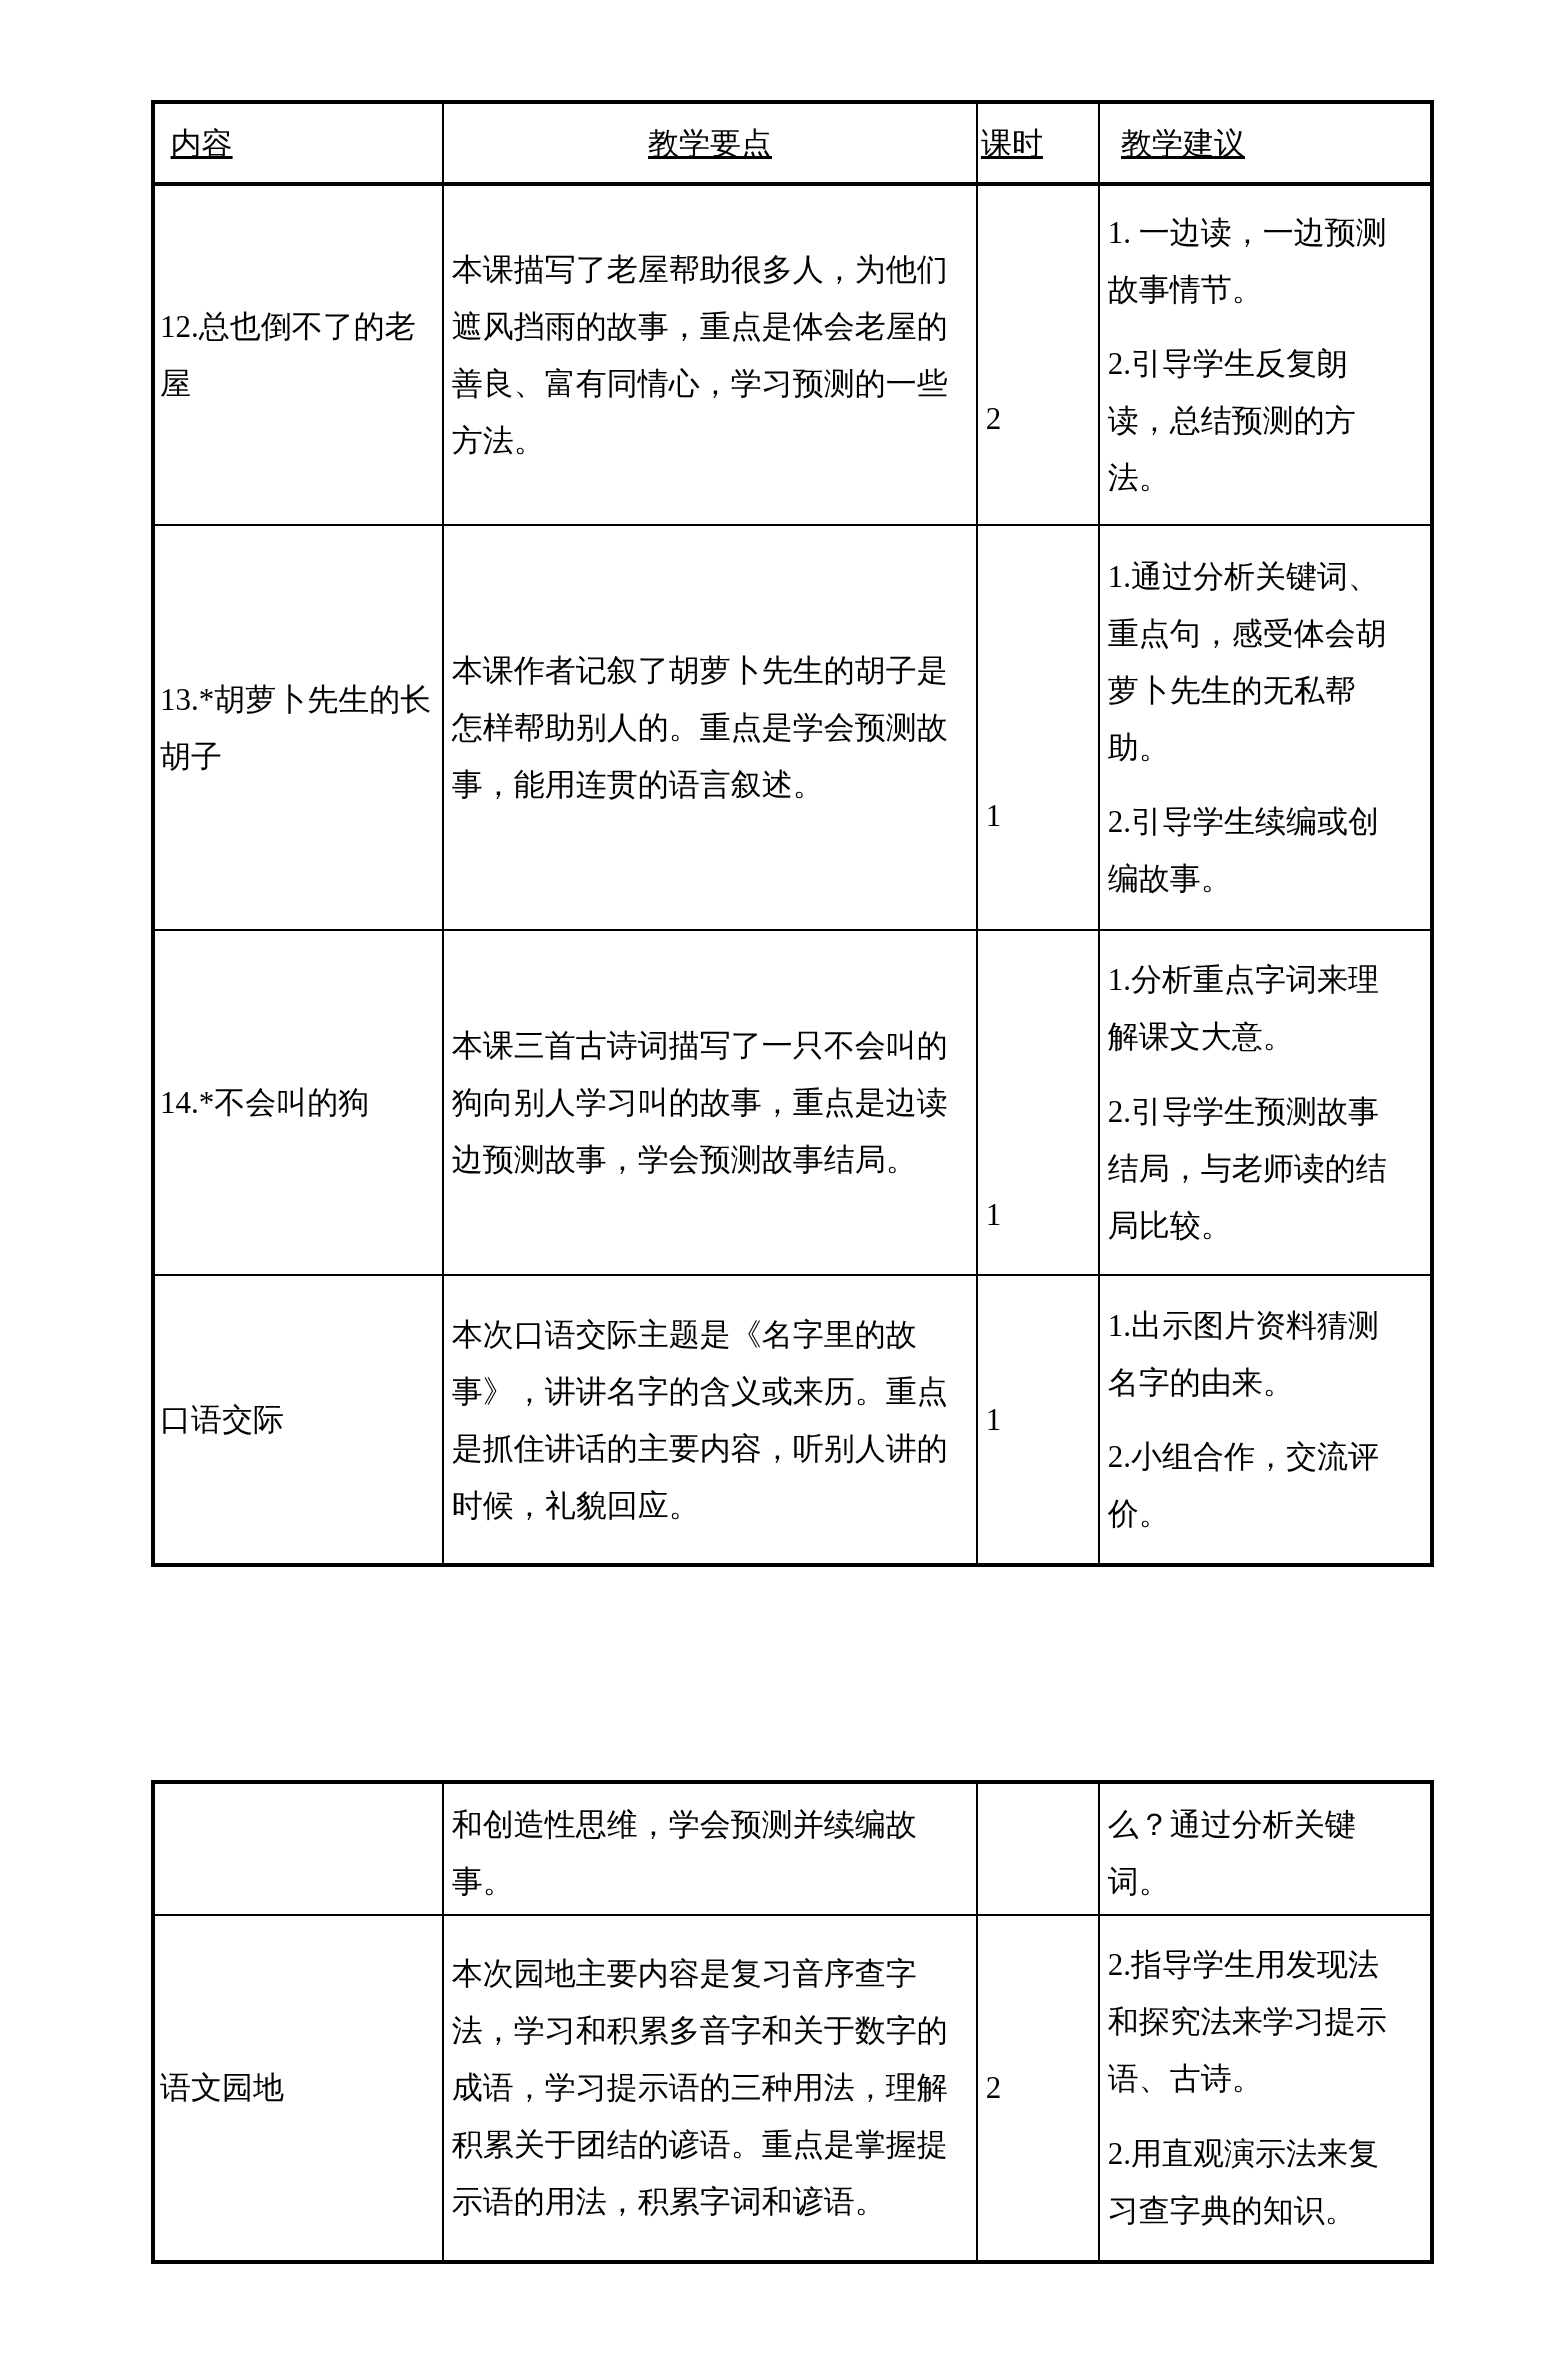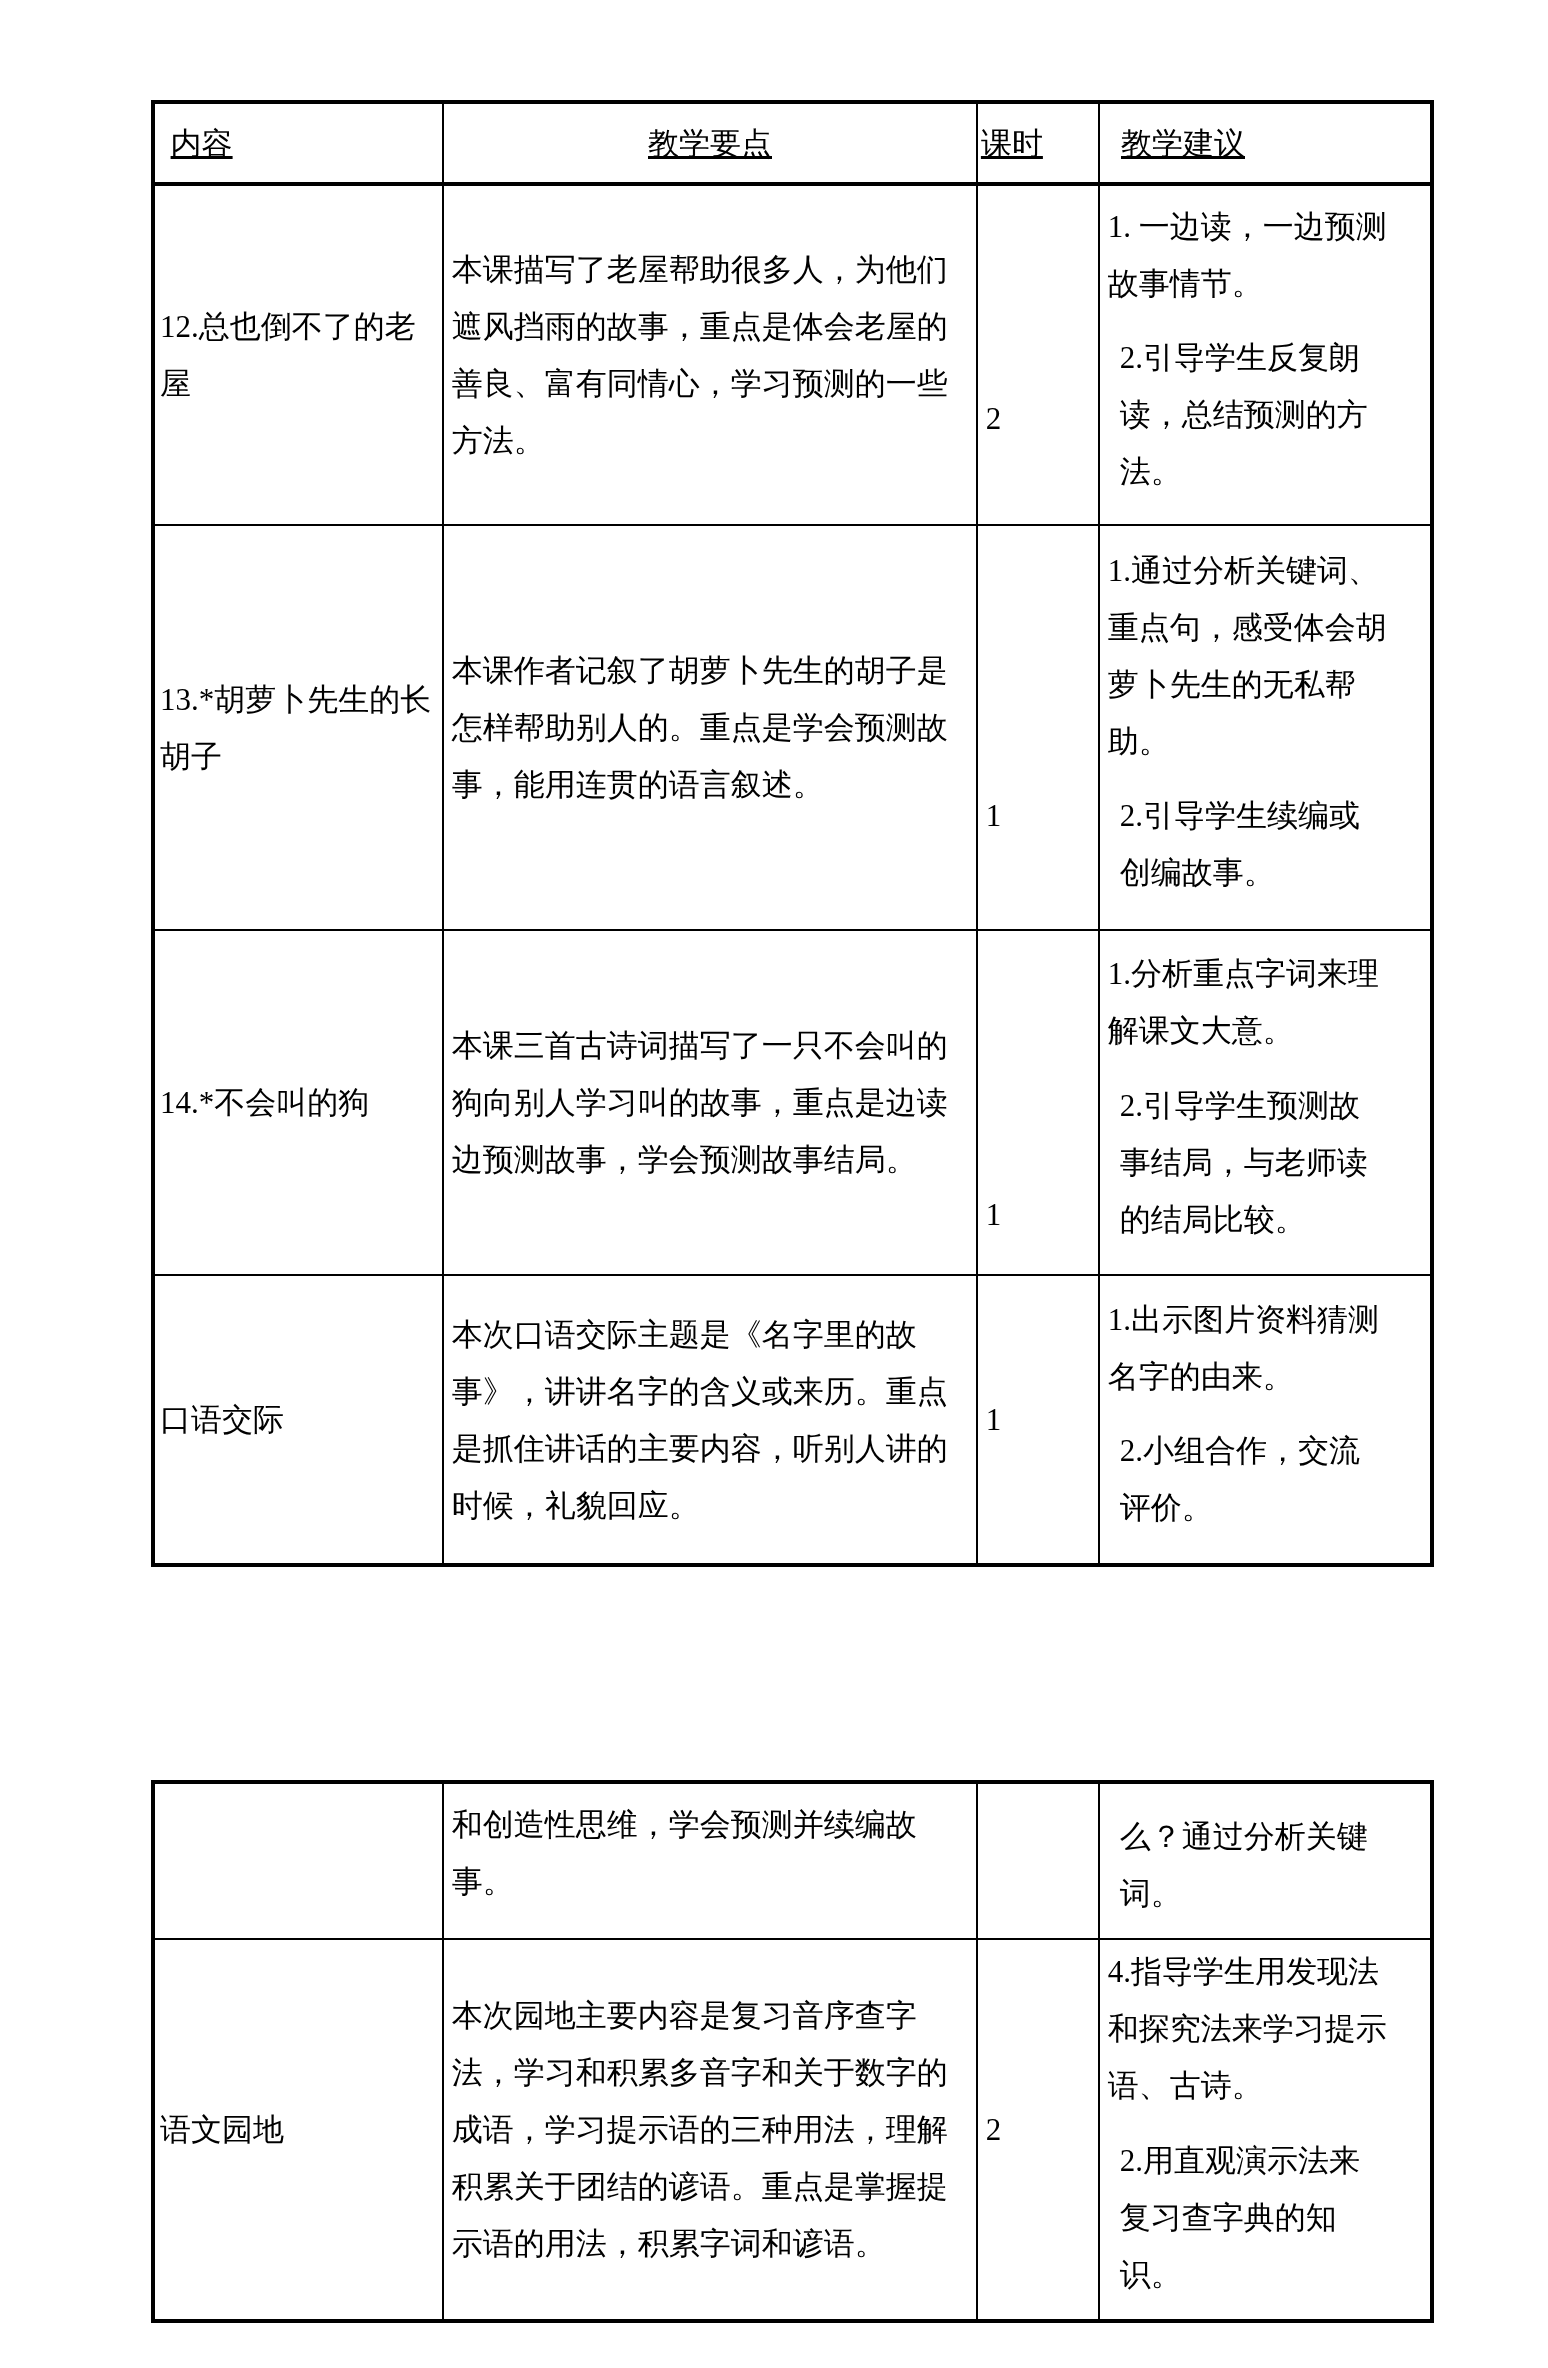--- a/index.html
+++ b/index.html
@@ -42,21 +42,21 @@
   .c-advice{padding:3.9px 32px 3.9px 7.8px;}
   .pt130{padding-top:127px;}
   .pt180{padding-top:176px;}
   .pt230{padding-top:224px;}
   .v-top{vertical-align:top;}
   .c-points.v-top{padding-top:5.9px;}
   .c-advice.v-top{padding-top:7.8px;}
   .c-points.v-top2{vertical-align:top;padding-top:11.7px;}
   .c-advice.v-top2{vertical-align:top;padding-top:11.7px;}
   .para{margin:0 0 17.6px 0;}
-  .para:last-child{margin:12px;}
+  .para:last-child{margin:0;}
 </style>
 </head>
 <body>
 
 <div class="page">
 
   <table class="plan" id="table1">
     <colgroup>
       <col style="width:290px">
       <col style="width:534px">
@@ -123,21 +123,21 @@
       <td class="c-hours"></td>
       <td class="c-advice v-top2">
             <p class="para">么？通过分析关键词。</p>
           </td>
     </tr>
     <tr class="r7">
       <td class="c-content">语文园地</td>
       <td class="c-points">本次园地主要内容是复习音序查字法，学习和积累多音字和关于数字的成语，学习提示语的三种用法，理解积累关于团结的谚语。重点是掌握提示语的用法，积累字词和谚语。</td>
       <td class="c-hours">2</td>
       <td class="c-advice">
-            <p class="para">4.指导学生用发现法和探究法来学习提示语、古诗。</p>
+            <p class="para">2.指导学生用发现法和探究法来学习提示语、古诗。</p>
             <p class="para">2.用直观演示法来复习查字典的知识。</p>
           </td>
     </tr>
   </tbody>
     </table>
 
 </div>
 
 
 </body></html>

